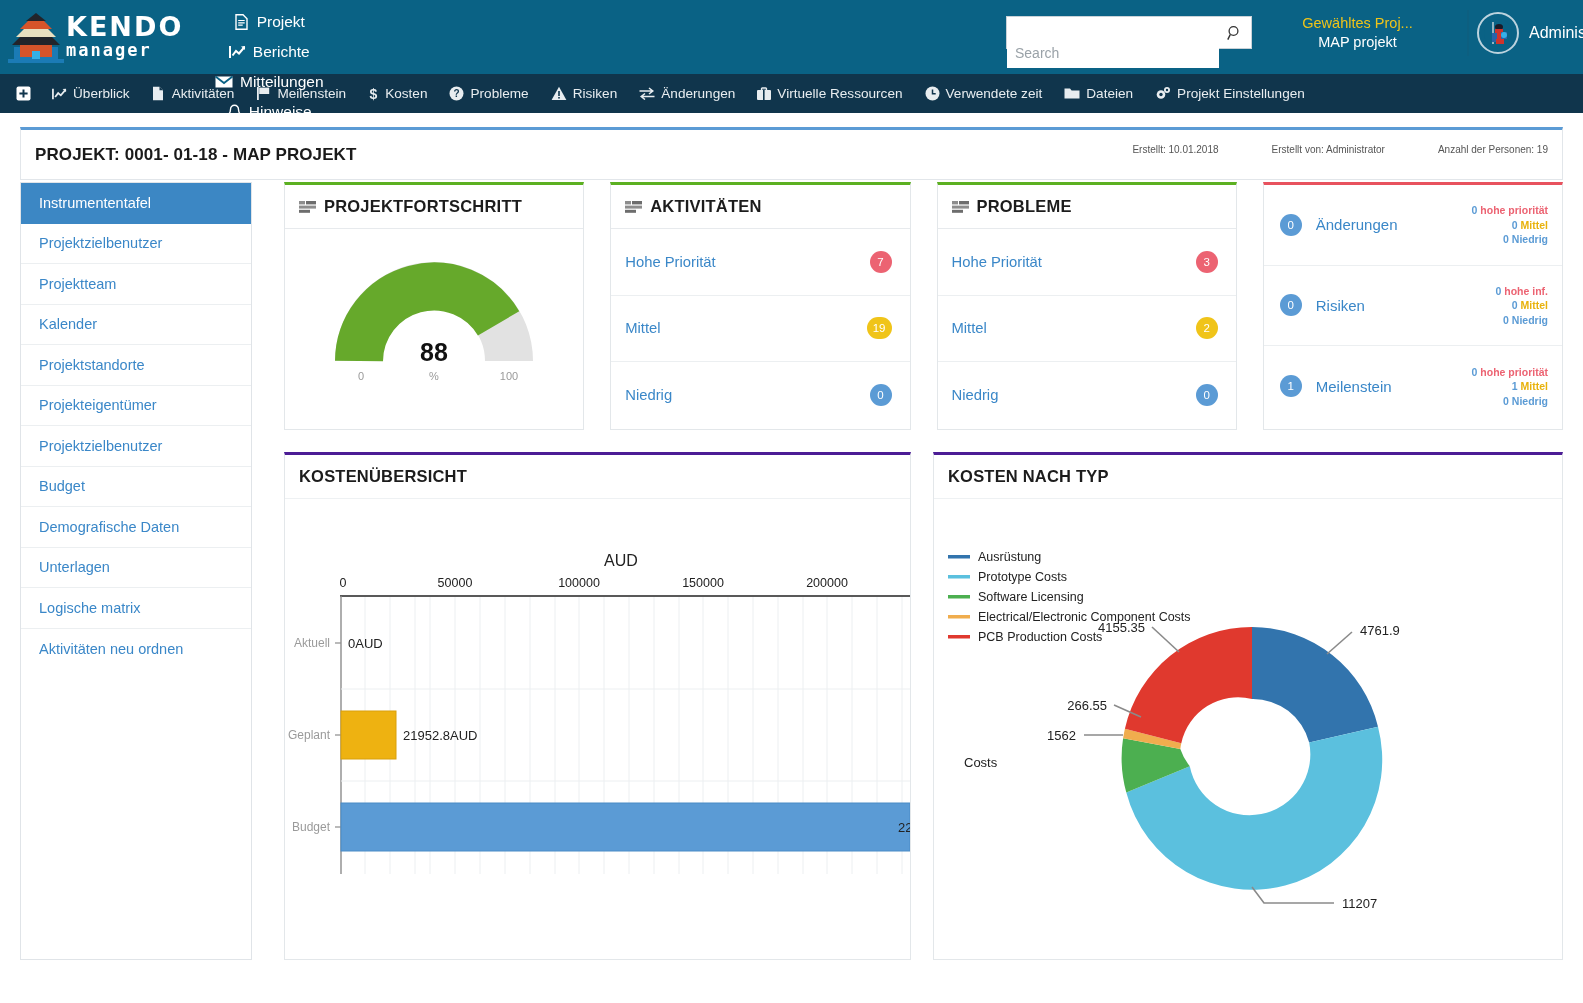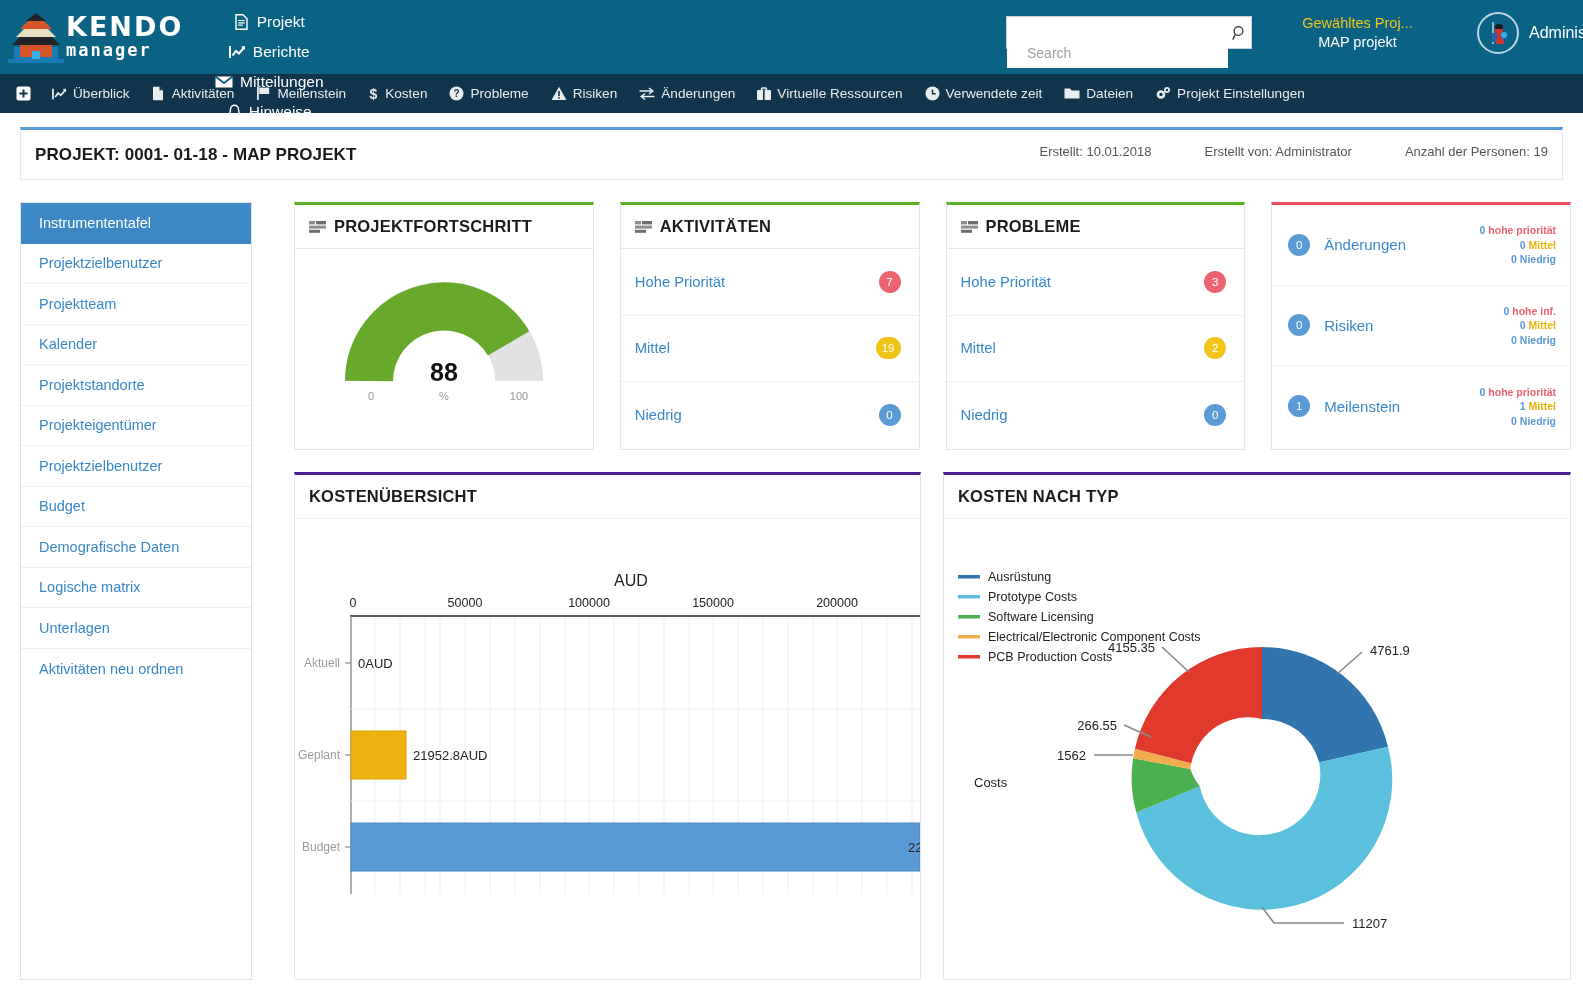--- a/index.html
+++ b/index.html
@@ -42,21 +42,21 @@
   .nav-item svg { margin-right: 7px; }
 
   #search-wrap {
     position: absolute; left: 1006px; top: 16px;
     width: 246px; height: 33px;
     background:#fff; border:1px solid #c9d2d8;
     display:flex; align-items:center;
   }
   #search-input {
     border:0; outline:0; flex:1; height:100%;
-    padding:0 20px; font-size:14px; color:#b91c1c;
+    padding:0 8px; font-size:14px; color:#b91c1c;
     font-family:"Liberation Sans", sans-serif;
     margin-top:40px;
   }
   #search-input::placeholder { color:#9aa2a8; }
   #search-btn { width:32px; display:flex; align-items:center; justify-content:center; cursor:pointer; }
 
   #proj-sel {
     position:absolute; left:1280px; top:14px; width:155px;
     text-align:center; line-height:19px; cursor:pointer;
   }
@@ -89,23 +89,23 @@
   
   #page { padding: 14px 20px 0 20px; }
 
   #proj-header {
     background:#fff; border:1px solid #e2e6ea; border-top:3px solid #5b9bd5;
     height:53px; display:flex; align-items:center; padding:0 14px;
     position:relative;
   }
   #proj-title { font-size:17px; font-weight:bold; color:#1a1a1a; letter-spacing:0.1px; }
   #proj-meta { position:absolute; right:14px; top:14px; display:flex; gap:26px; }
-  #proj-meta span { font-size:13px; color:#555; white-space:nowrap;padding-left:27px; }
-
-  #grid { display:flex; margin-top:22px; gap:14px; }
+  #proj-meta span { font-size:10px; color:#555; white-space:nowrap;padding-left:27px; }
+
+  #grid { display:flex; margin-top:2px; gap:4px; }
 
   
   #sidebar { width:232px; flex:none; border:1px solid #e0e4e8; background:#fff; }
   .side-item {
     height:40.5px; display:flex; align-items:center;
     padding-left:18px; font-size:14.5px; color:#3a87c8;
     border-bottom:1px solid #eceff1; cursor:pointer;
   }
   .side-item:last-child { border-bottom:0; }
   .side-item.active { background:#3c87c4; color:#ffffff; border-bottom:0; }
@@ -421,24 +421,24 @@
       <div class="side-item">
         <span>Projektzielbenutzer</span>
         </div>
       <div class="side-item">
         <span>Budget</span>
         </div>
       <div class="side-item">
         <span>Demografische Daten</span>
         </div>
       <div class="side-item">
+        <span>Unterlagen</span>
+        </div>
+      <div class="side-item">
         <span>Logische matrix</span>
-        </div>
-      <div class="side-item">
-        <span>Unterlagen</span>
         </div>
       <div class="side-item">
         <span>Aktivitäten neu ordnen</span>
         </div>
     </div>
 
     <div id="content">
 
       <div class="row1">
 

